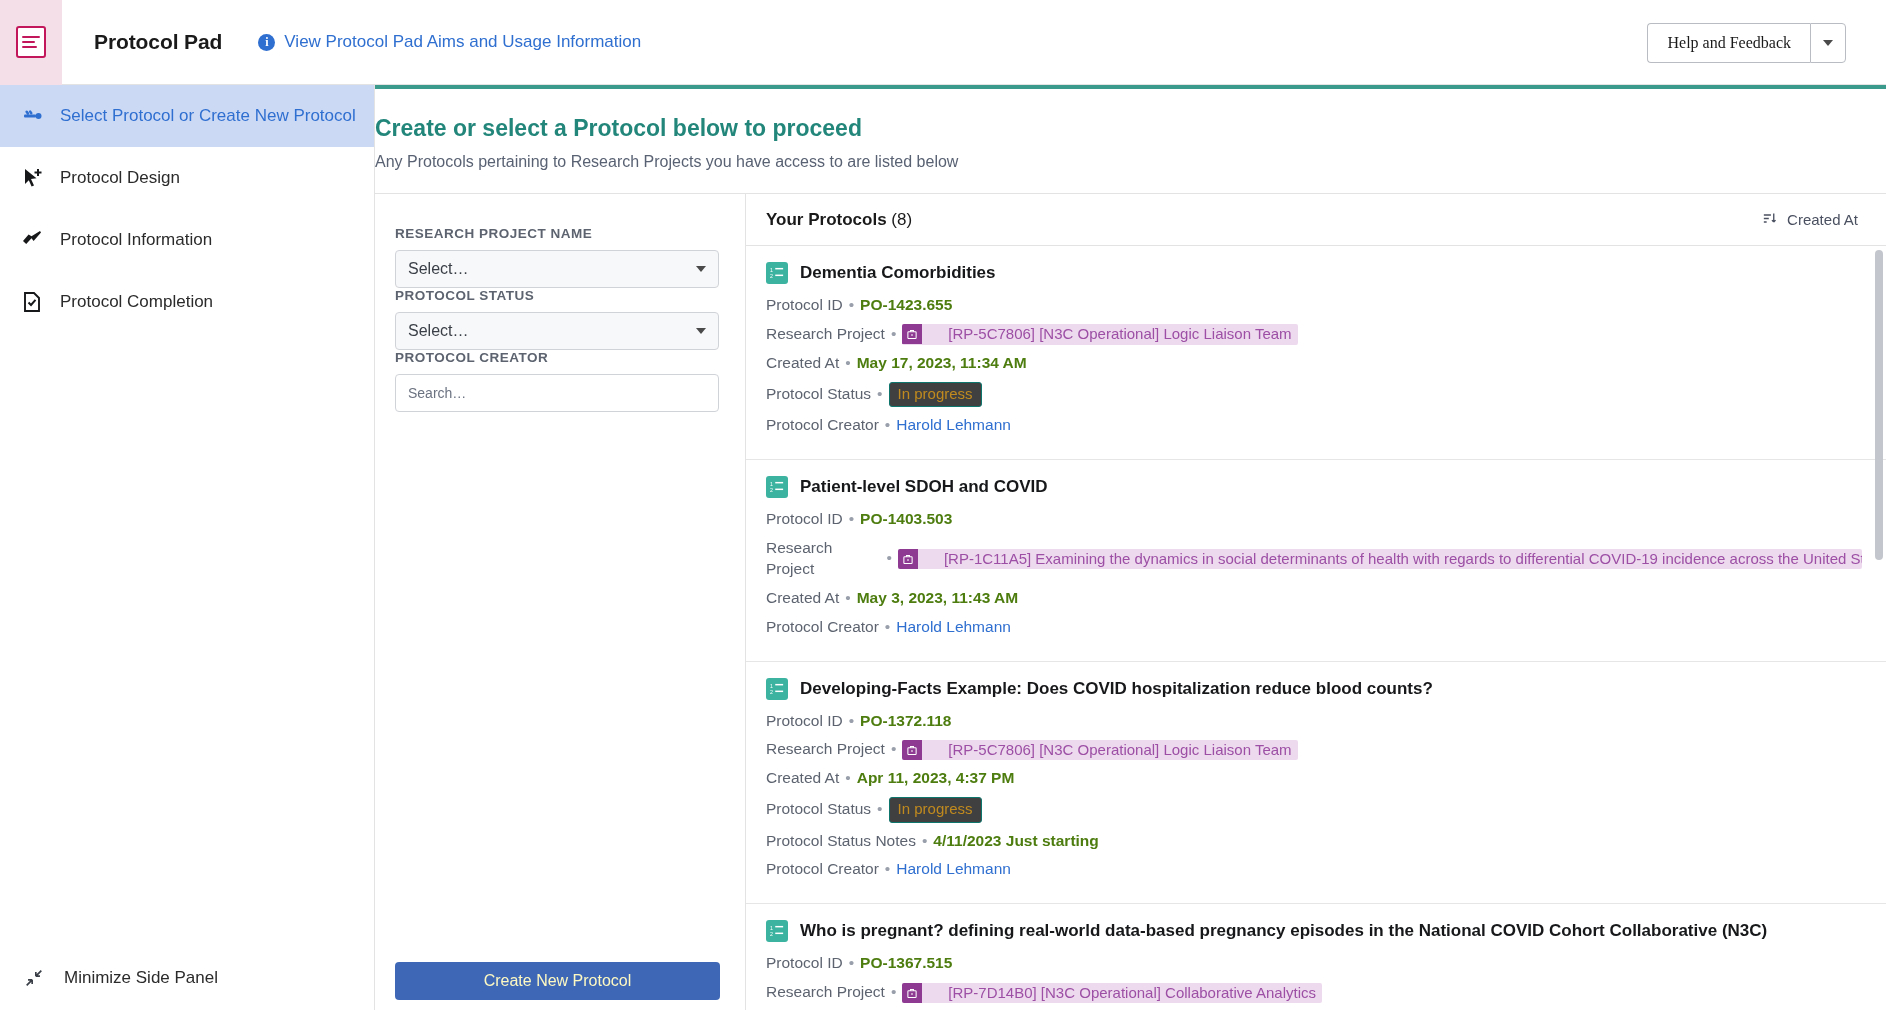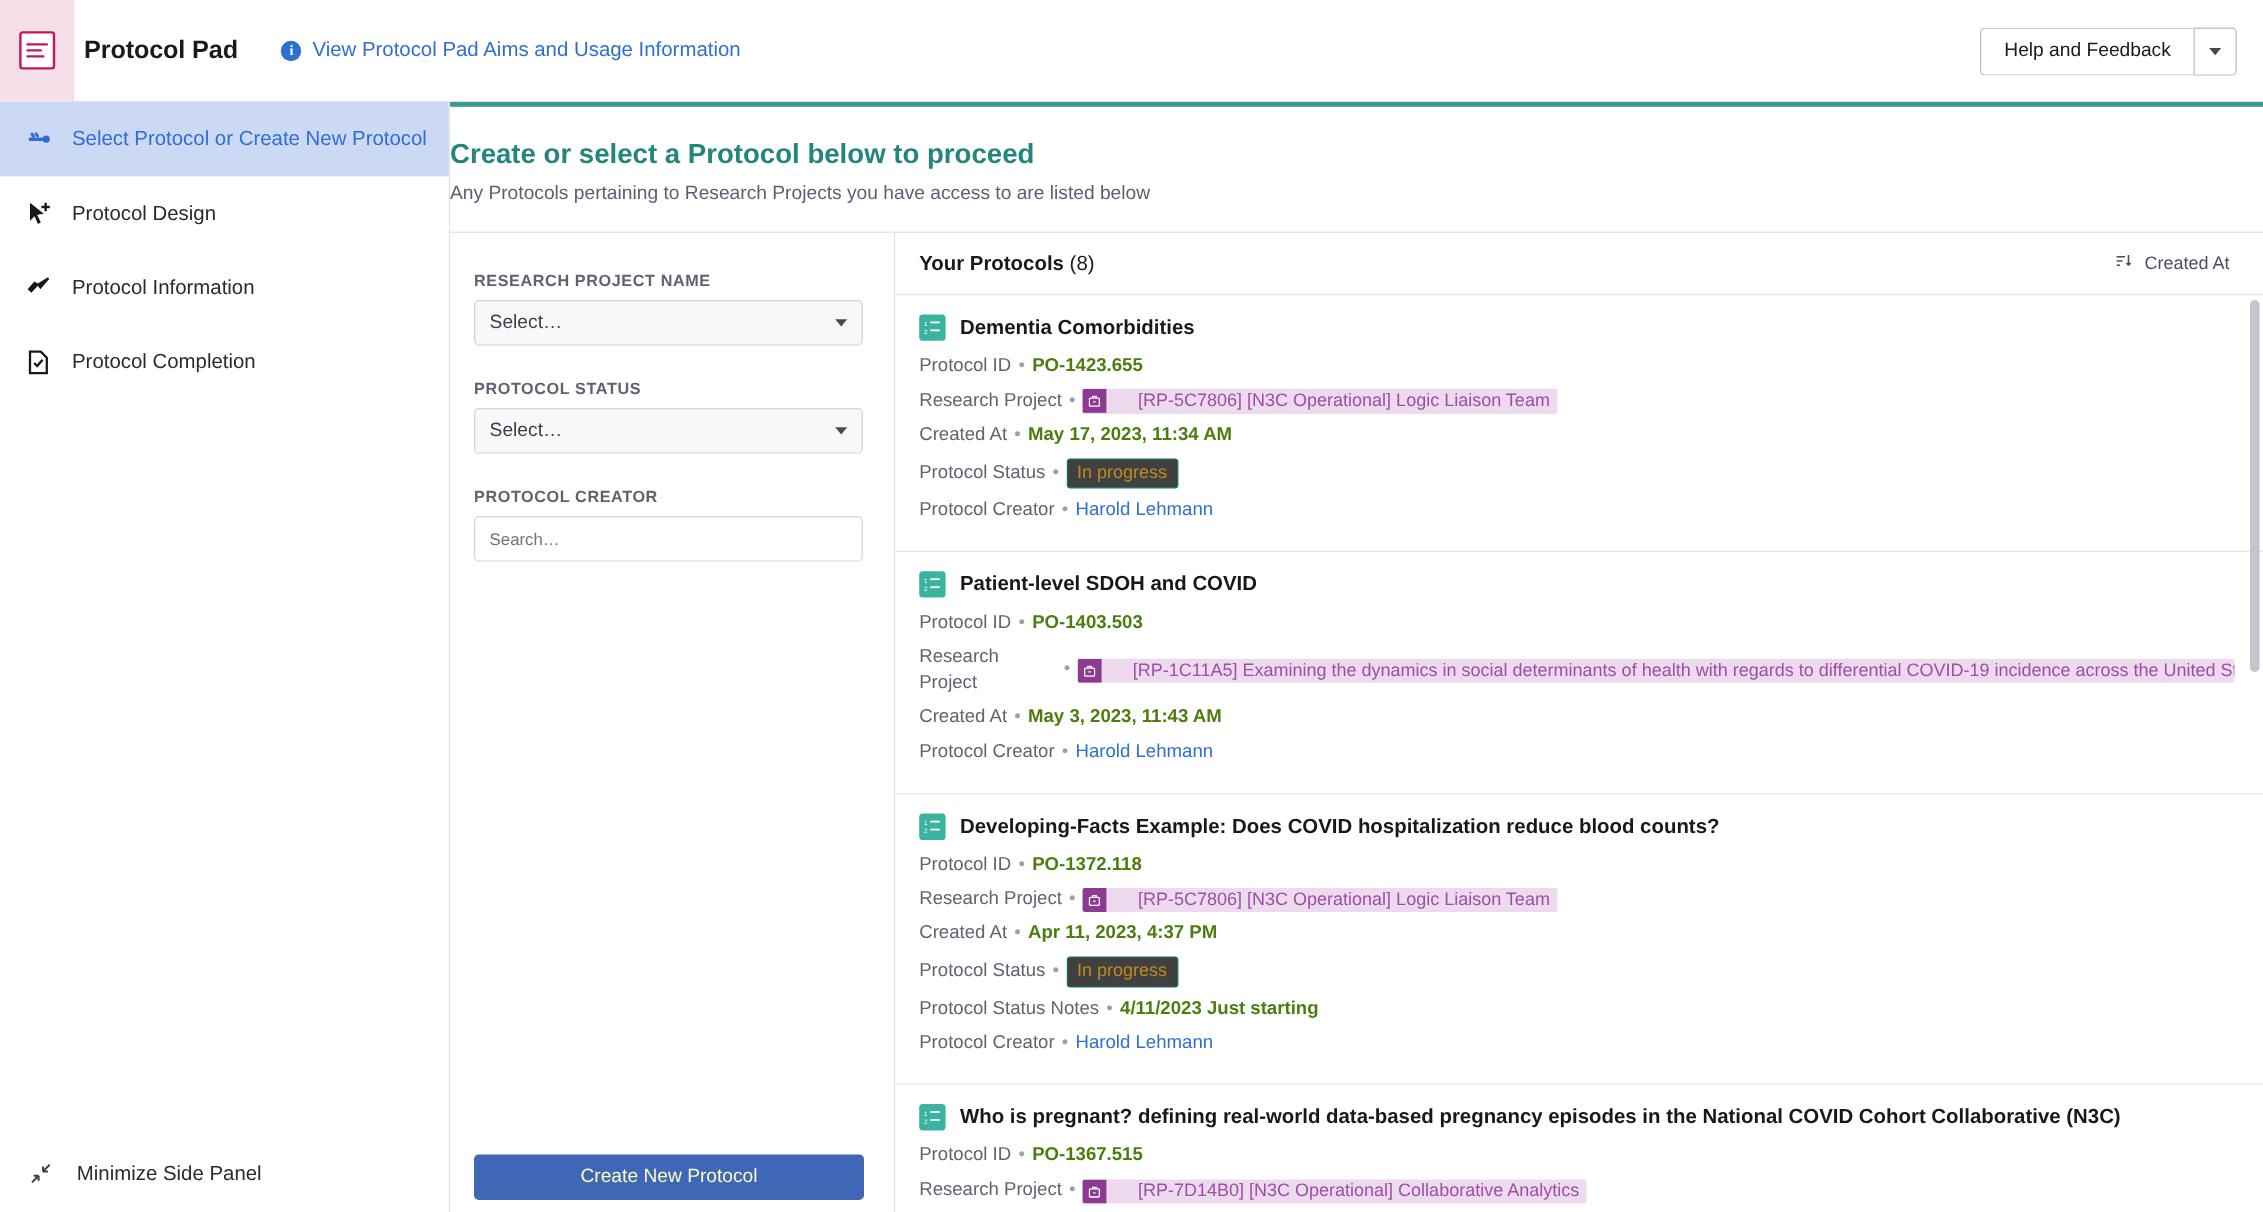--- a/index.html
+++ b/index.html
@@ -30,40 +30,40 @@
     background: #ffffff;
     display: flex; flex-direction: column; justify-content: center;
     padding: 3px 4px; gap: 2.5px;
   }
   .app-logo i { display: block; height: 2.5px; background: #c2185b; border-radius: 1px; }
   .app-logo i.w1 { width: 100%; }
   .app-logo i.w2 { width: 70%; }
   .app-logo i.w3 { width: 85%; }
 
   .app-title {
-    margin-left: 8px;
+    margin-left: 32px;
     font-size: 21px; font-weight: bold; color: #1a1a1a;
     letter-spacing: -0.1px;
   }
   .info-link {
     margin-left: 36px;
     display: flex; align-items: center; gap: 9px;
     color: #2f6fd0; font-size: 17px; cursor: pointer;
   }
   .info-icon {
     width: 17px; height: 17px; border-radius: 50%;
     background: #2f6fd0; color: #fff;
     font-size: 12px; font-weight: bold;
     display: flex; align-items: center; justify-content: center;
     font-family: "Liberation Serif", serif;
     flex: 0 0 17px;
   }
   .help-group {
-    position: absolute; right: 22px; top: 23px;
-    display: flex; height: 40px;
+    position: absolute; right: 40px; top: 23px;
+    display: flex; height: 40px; font-family: Liberation Serif, serif;
   }
   .help-btn {
     border: 1px solid #b9bcc2; border-right: none;
     background: #ffffff; color: #1a1a1a;
     font-size: 16px; padding: 0 19px;
     border-radius: 4px 0 0 4px;
     display: flex; align-items: center; cursor: pointer;
   }
   .help-caret {
     border: 1px solid #b9bcc2;
@@ -133,21 +133,20 @@
   }
   .filter-label {
     font-size: 13.5px; font-weight: bold; color: #5d6470;
     letter-spacing: 0.5px; margin-bottom: 9px;
   }
   .filter-select {
     height: 38px; border: 1px solid #d0d3d8; border-radius: 4px;
     background: #f7f8f9; display: flex; align-items: center;
     padding: 0 12px; font-size: 16px; color: #3a3f47;
     justify-content: space-between; cursor: pointer;
-    margin-bottom: 28px;
   }
   .filter-input {
     height: 38px; width: 100%;
     border: 1px solid #d0d3d8; border-radius: 4px;
     background: #ffffff; padding: 0 12px;
     font-size: 14px; color: #3a3f47;
     font-family: "Liberation Sans", sans-serif;
   }
   .filter-input::placeholder { color: #6b7280; }
   .create-btn {

